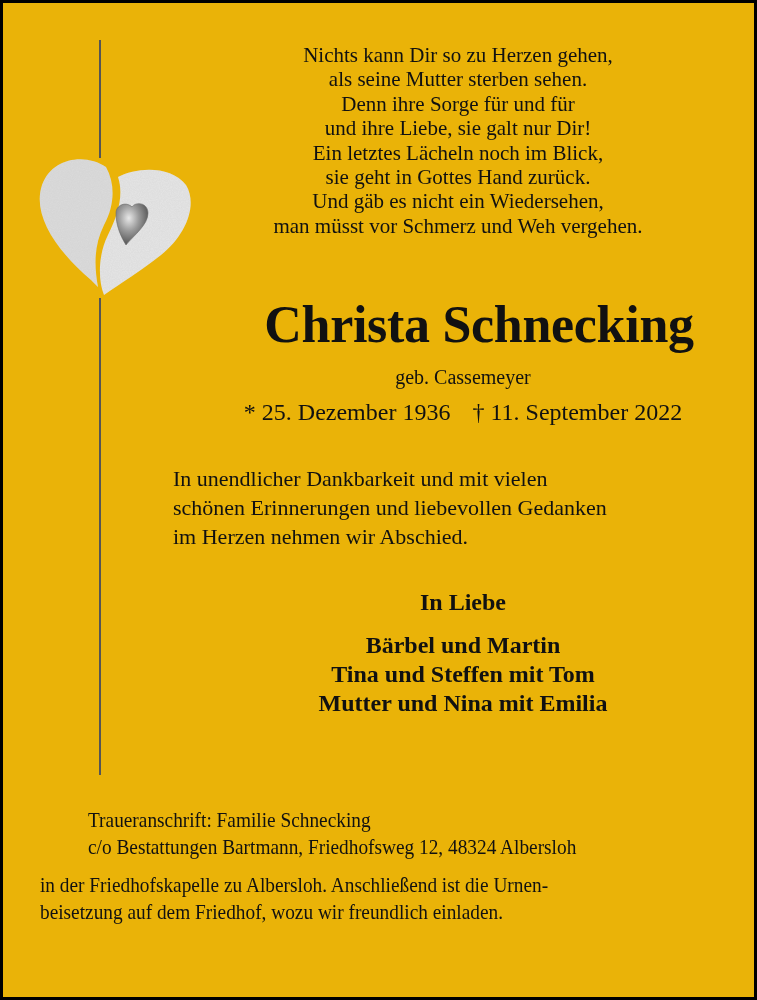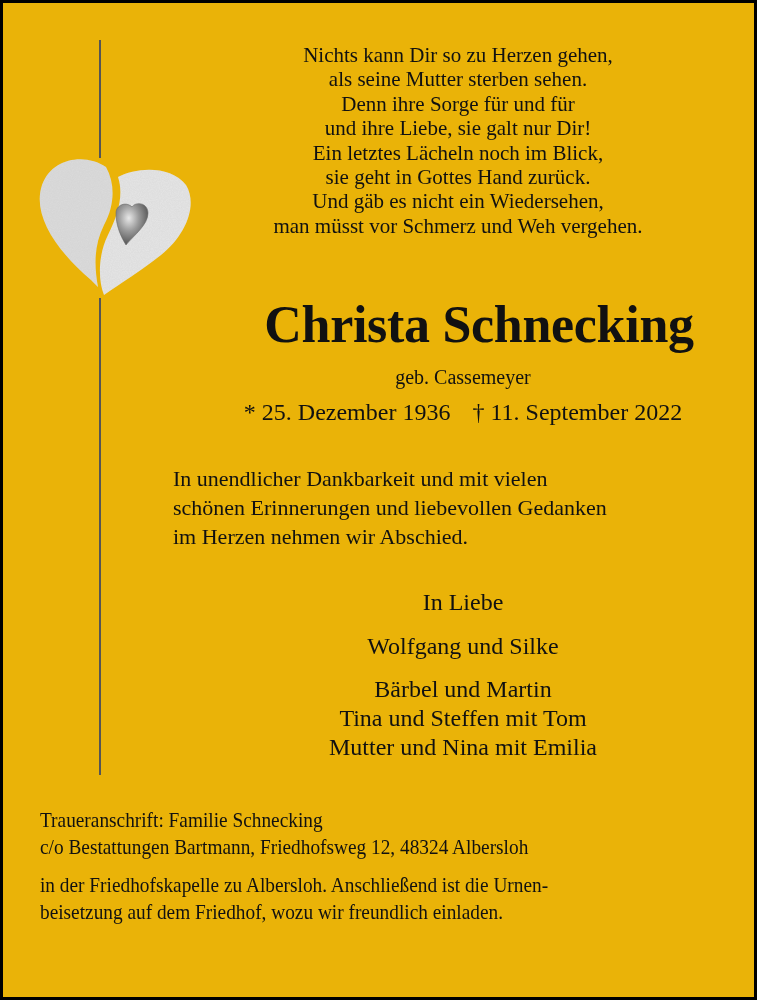--- a/index.html
+++ b/index.html
@@ -41,30 +41,30 @@
       text-align: center; font-size: 24px; line-height: 30px; white-space: nowrap;
     }
     .dates .gap { display: inline-block; width: 22px; }
     .farewell {
       position: absolute; left: 170px; top: 461px; width: 560px;
       font-size: 22px; line-height: 29px;
     }
     .farewell div { white-space: nowrap; }
     .family {
       position: absolute; left: 260px; top: 584px; width: 400px;
-      text-align: center; font-size: 24px;
+      text-align: center; font-size: 24px; font-weight: bold;
     }
     .family .inliebe { line-height: 30px; margin-bottom: 14px; }
     .family .first { line-height: 30px; margin-bottom: 14px; }
     .family .rest div { line-height: 29px; white-space: nowrap; }
     .footer {
       position: absolute; left: 37px; top: 804px; width: 700px;
       font-size: 21px; color: #111111;
     }
-    .footer .addr div { line-height: 27px; white-space: nowrap; transform-origin: left; }
+    .footer .addr div { line-height: 27px; white-space: nowrap; transform-origin: left; margin-left: 48px; }
     .footer .info { margin-top: 11px; }
     .footer .info div { line-height: 27px; white-space: nowrap; }
     .cond { display: inline-block; transform: scaleX(0.92); transform-origin: left center; }
   </style>
 </head>
 <body>
 
 <div class="frame">
 
   <div class="vline top"></div>
@@ -115,21 +115,20 @@
   </div>
 
   <div class="farewell">
     <div>In unendlicher Dankbarkeit und mit vielen</div>
     <div>schönen Erinnerungen und liebevollen Gedanken</div>
     <div>im Herzen nehmen wir Abschied.</div>
   </div>
 
   <div class="family">
     <div class="inliebe">In Liebe</div>
-    <div class="first">Wolfgang und Silke</div>
     <div class="rest">
       <div>Bärbel und Martin</div>
       <div>Tina und Steffen mit Tom</div>
       <div>Mutter und Nina mit Emilia</div>
     </div>
   </div>
 
   <div class="footer">
     <div class="addr">
       <div><span class="cond">Traueranschrift: Familie Schnecking</span></div>

